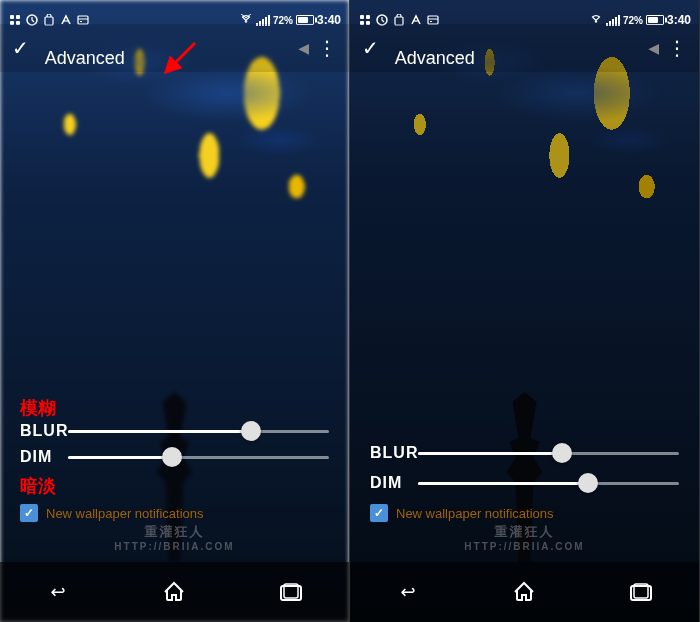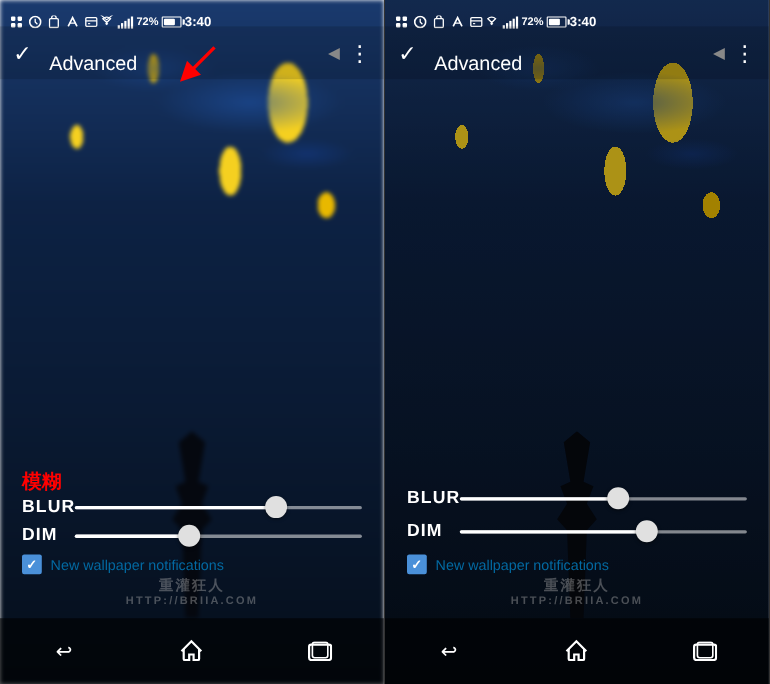--- a/index.html
+++ b/index.html
@@ -57,20 +57,21 @@
       clip-path: polygon(40% 100%, 35% 60%, 20% 55%, 35% 48%, 25% 40%, 40% 38%, 30% 20%, 50% 15%, 70% 20%, 60% 38%, 75% 40%, 65% 48%, 80% 55%, 65% 60%, 60% 100%);
     }
 
     
     .status-bar {
       position: absolute;
       top: 0; left: 0; right: 0;
       height: 40px;
       display: flex;
       align-items: center;
+      justify-content: space-between;
       padding: 0 8px;
       z-index: 10;
     }
 
     .status-left {
       display: flex;
       align-items: center;
       gap: 3px;
     }
 
@@ -210,21 +211,21 @@
       flex-shrink: 0;
     }
 
     .checkbox-check {
       color: white;
       font-size: 12px;
       font-weight: bold;
     }
 
     .notification-label {
-      color: #0369a1;
+      color: #a16207;
       font-size: 13px;
     }
 
     
     .bottom-bar {
       position: absolute;
       bottom: 0; left: 0; right: 0;
       height: 60px;
       display: flex;
       align-items: center;
@@ -417,20 +418,21 @@
     </div>
 
     <div style="margin-top:4px;">
       <div class="slider-row">
         <span class="slider-label">DIM</span>
         <div class="slider-track">
           <div class="slider-fill" style="width:40%;"></div>
           <div class="slider-thumb" style="left:calc(40% - 10px);"></div>
         </div>
       </div>
+      <div class="chinese-label">暗淡</div>
     </div>
 
     <div class="notification-row">
       <div class="checkbox">
         <span class="checkbox-check">✓</span>
       </div>
       <span class="notification-label">New wallpaper notifications</span>
     </div>
   </div>
 

